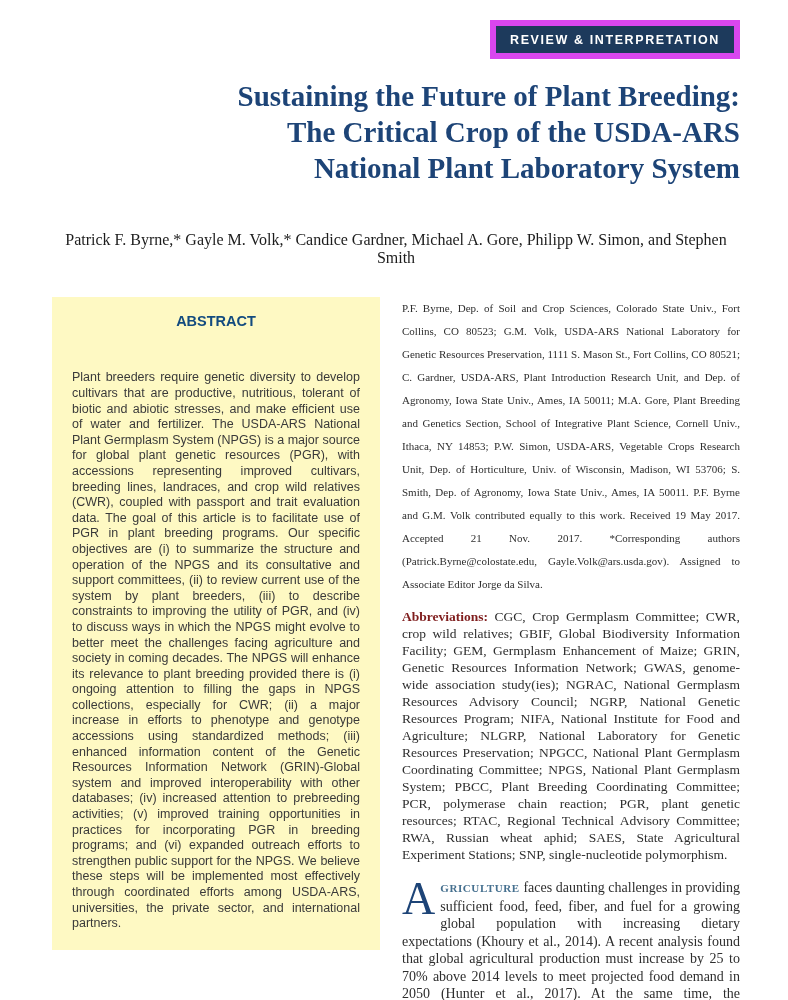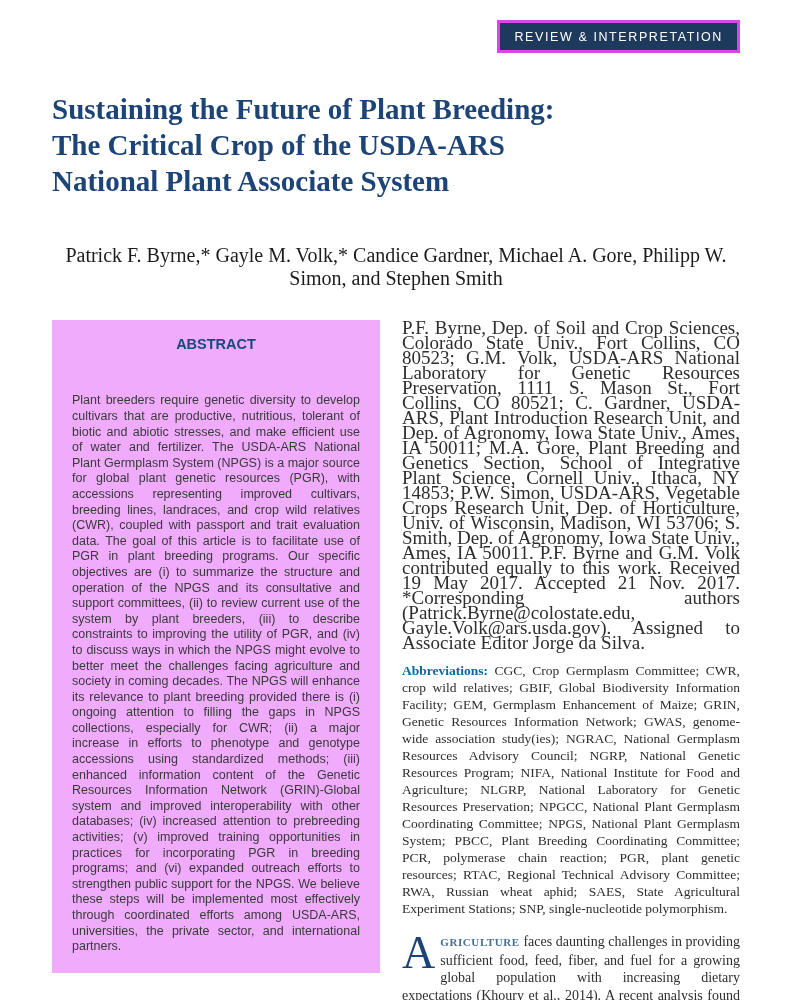--- a/index.html
+++ b/index.html
@@ -14,51 +14,51 @@
     width: 788px; min-height: 1000px;
     box-sizing: border-box;
     padding: 20px 48px 14px 52px;
     display: flex; flex-direction: column;
   }
   .badge-row { display: flex; justify-content: flex-end; }
   .badge {
     background: #1d3a5c;
     color: #ffffff;
     font-family: "Liberation Sans", sans-serif;
-    font-weight: normal;
+    font-weight: bold;
     font-size: 12.5px;
     letter-spacing: 1.6px;
     padding: 7px 14px 6px 14px;
-    border: 3px solid #d946ef;
+    border: 6px solid #d946ef;
   }
   .title {
-    margin-top: 38px;
-    text-align: left;
+    margin-top: 19px;
+    text-align: right;
     color: #1d4477;
     font-weight: bold;
     font-size: 29px;
     line-height: 36px;
     font-family: "Liberation Serif", serif;
   }
   .title span { display: block; }
   .authors {
     margin-top: 26px;
     text-align: center;
-    font-size: 20px;
+    font-size: 16px;
     color: #1c1c1c;
   }
   .columns {
     margin-top: 30px;
     display: flex;
     gap: 22px;
     flex: 1 0 auto;
   }
   .col-left { width: 328px; flex: 0 0 328px; }
   .abstract-box {
-    background: #f0abfc;
+    background: #fef9c3;
     padding: 16px 20px 18px 20px;
     box-sizing: border-box;
   }
   .abstract-heading {
     text-align: center;
     font-family: "Liberation Sans", sans-serif;
     font-weight: bold;
     font-size: 14.5px;
     color: #134b7f;
     margin-bottom: 9px;
@@ -66,27 +66,27 @@
   .abstract-body {
     font-family: "Liberation Sans", sans-serif;
     font-size: 12.5px;
     line-height: 15.6px;
     text-align: justify;
     color: #3a3a3a;
     margin-top: 41px;
   }
   .col-right { flex: 1 1 auto; display: flex; flex-direction: column; }
   .aff {
-    font-size: 19px; line-height: 15px; text-align: justify;
+    font-size: 11px; line-height: 23px; text-align: justify;
   }
   .abbr {
     margin-top: 12px;
     font-size: 13.5px; line-height: 17px; text-align: justify;
   }
-  .abbr-label { font-weight: bold; color: #0369a1; }
+  .abbr-label { font-weight: bold; color: #7f1d1d; }
   .intro {
     margin-top: 16px;
     font-size: 14px; line-height: 17.5px; text-align: justify;
   }
   .dropcap {
     float: left;
     font-size: 46px;
     line-height: 36px;
     padding: 2px 5px 0 0;
     color: #1d4477;
@@ -104,21 +104,21 @@
 
 <div class="page">
 
   <div class="badge-row">
     <div class="badge">REVIEW &amp; INTERPRETATION</div>
   </div>
 
   <h1 class="title">
     <span>Sustaining the Future of Plant Breeding:</span>
     <span>The Critical Crop of the USDA-ARS</span>
-    <span>National Plant Associate System</span>
+    <span>National Plant Laboratory System</span>
   </h1>
 
   <div class="authors">Patrick F. Byrne,* Gayle M. Volk,* Candice Gardner, Michael A. Gore, Philipp W. Simon, and Stephen Smith</div>
 
   <div class="columns">
 
     <div class="col-left">
       <div class="abstract-box">
         <div class="abstract-heading">ABSTRACT</div>
         <div class="abstract-body">Plant breeders require genetic diversity to develop cultivars that are productive, nutritious, tolerant of biotic and abiotic stresses, and make efficient use of water and fertilizer. The USDA-ARS National Plant Germplasm System (NPGS) is a major source for global plant genetic resources (PGR), with accessions representing improved cultivars, breeding lines, landraces, and crop wild relatives (CWR), coupled with passport and trait evaluation data. The goal of this article is to facilitate use of PGR in plant breeding programs. Our specific objectives are (i) to summarize the structure and operation of the NPGS and its consultative and support committees, (ii) to review current use of the system by plant breeders, (iii) to describe constraints to improving the utility of PGR, and (iv) to discuss ways in which the NPGS might evolve to better meet the challenges facing agriculture and society in coming decades. The NPGS will enhance its relevance to plant breeding provided there is (i) ongoing attention to filling the gaps in NPGS collections, especially for CWR; (ii) a major increase in efforts to phenotype and genotype accessions using standardized methods; (iii) enhanced information content of the Genetic Resources Information Network (GRIN)-Global system and improved interoperability with other databases; (iv) increased attention to prebreeding activities; (v) improved training opportunities in practices for incorporating PGR in breeding programs; and (vi) expanded outreach efforts to strengthen public support for the NPGS. We believe these steps will be implemented most effectively through coordinated efforts among USDA-ARS, universities, the private sector, and international partners.</div>

